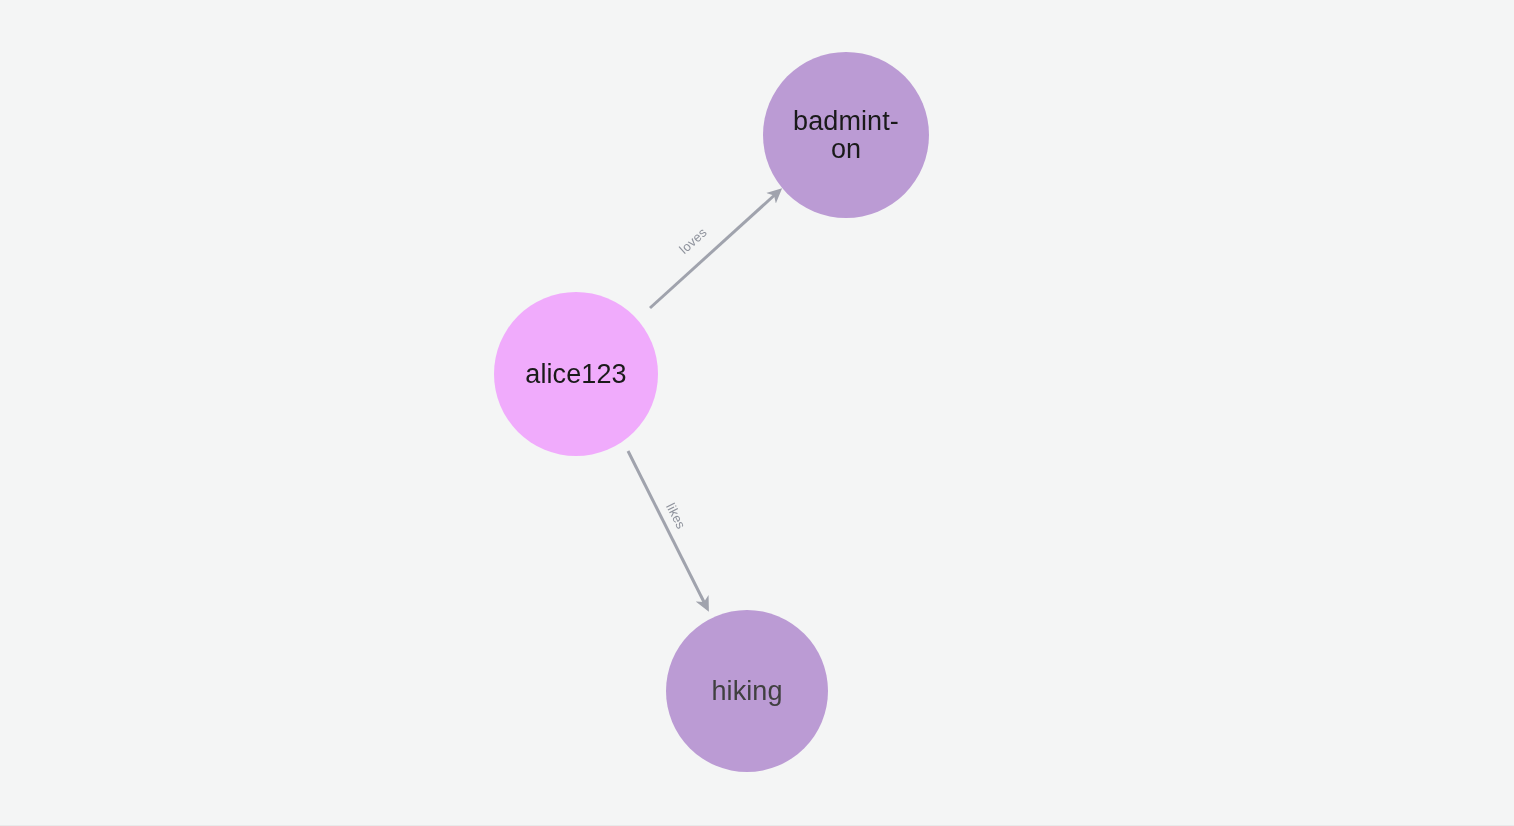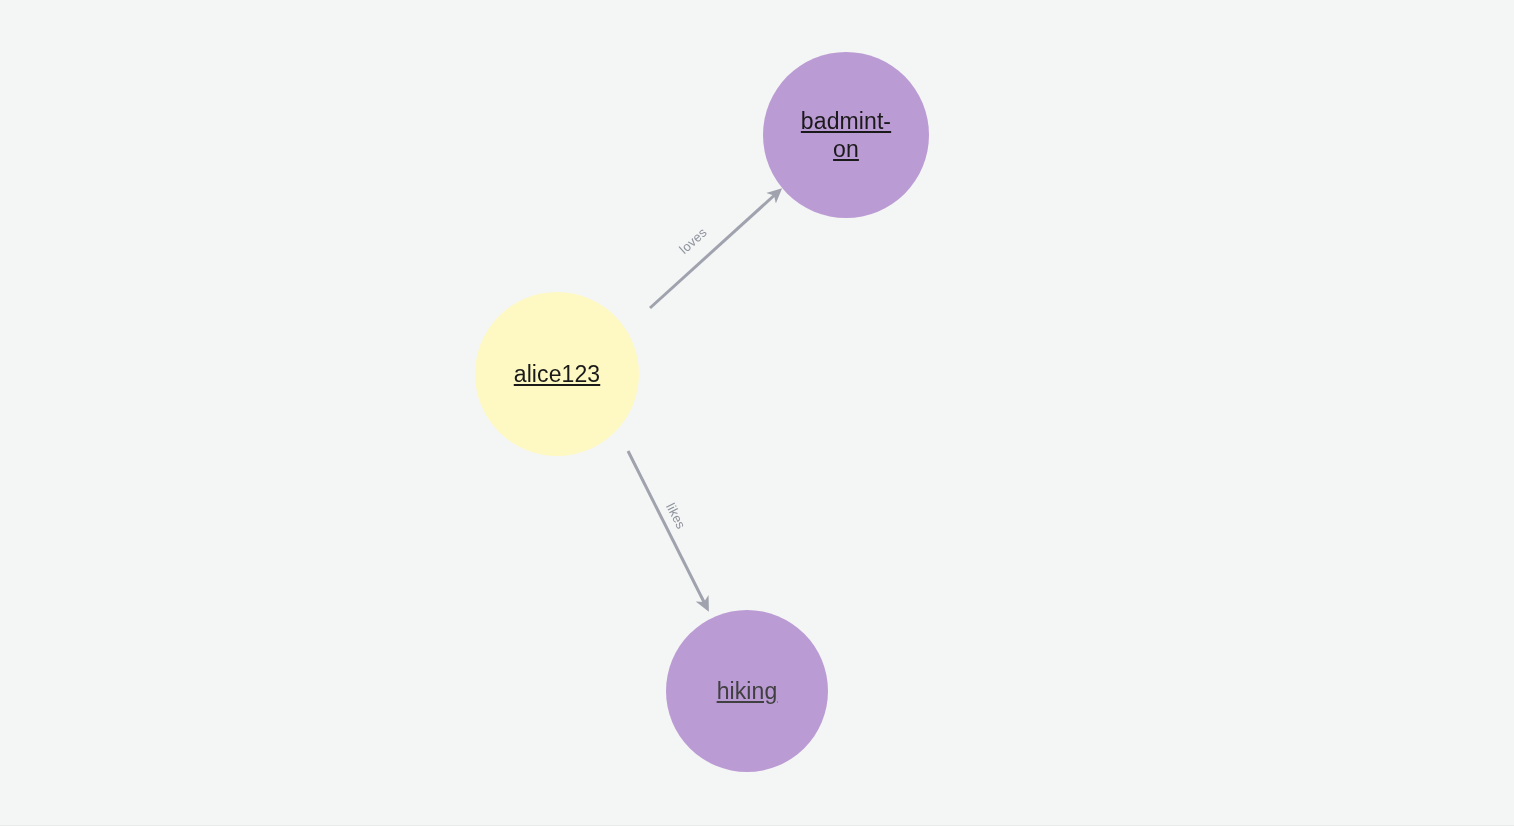--- a/index.html
+++ b/index.html
@@ -33,29 +33,28 @@
     position: absolute;
     border-radius: 50%;
     display: flex;
     align-items: center;
     justify-content: center;
     box-sizing: border-box;
     text-align: center;
   }
   .node-label {
     color: #1a1a1a;
-    font-size: 23px;
+    font-size: 27px;
     line-height: 28px;
     font-family: "Liberation Sans", sans-serif;
     letter-spacing: 0.1px;
     white-space: pre-line;
     pointer-events: none;
     padding: 0 6px;
     word-break: break-all;
-    text-decoration: underline;
   }
   .edge-label {
     fill: #8e929c;
     font-family: "Liberation Sans", sans-serif;
     font-size: 13px;
     letter-spacing: 0.2px;
   }
 </style>
 </head>
 <body>
@@ -73,21 +72,21 @@
       <line id="edge-loves-line" stroke="#a0a3ad" stroke-width="3" marker-end="url(#arrowhead)" x1="650" y1="308" x2="779" y2="191"></line>
       <text id="edge-loves-label" class="edge-label" text-anchor="middle" x="696" y="244" fill="#8e929c" transform="rotate(-42 696 244)">loves</text>
     </g>
 
     <g>
       <line id="edge-likes-line" stroke="#a0a3ad" stroke-width="3" marker-end="url(#arrowhead)" x1="628" y1="451" x2="707" y2="608"></line>
       <text id="edge-likes-label" class="edge-label" text-anchor="middle" x="672" y="518" fill="#8e929c" transform="rotate(63 672 518)">likes</text>
     </g>
   </svg>
 
-  <div class="node" id="node-alice123" style="left: 475px; top: 292px; width: 164px; height: 164px; background: #fef9c3;">
+  <div class="node" id="node-alice123" style="left: 494px; top: 292px; width: 164px; height: 164px; background: #f0abfc;">
     <span class="node-label" style="color: rgb(26, 26, 26);">alice123</span>
   </div>
 
   <div class="node" id="node-badminton" style="left: 763px; top: 52px; width: 166px; height: 166px; background: rgb(187, 155, 212);">
     <span class="node-label" style="color: rgb(26, 26, 26);">badmint-
 on</span>
   </div>
 
   <div class="node" id="node-hiking" style="left: 666px; top: 610px; width: 162px; height: 162px; background: rgb(187, 155, 212);">
     <span class="node-label" style="color: #404040;">hiking</span>

